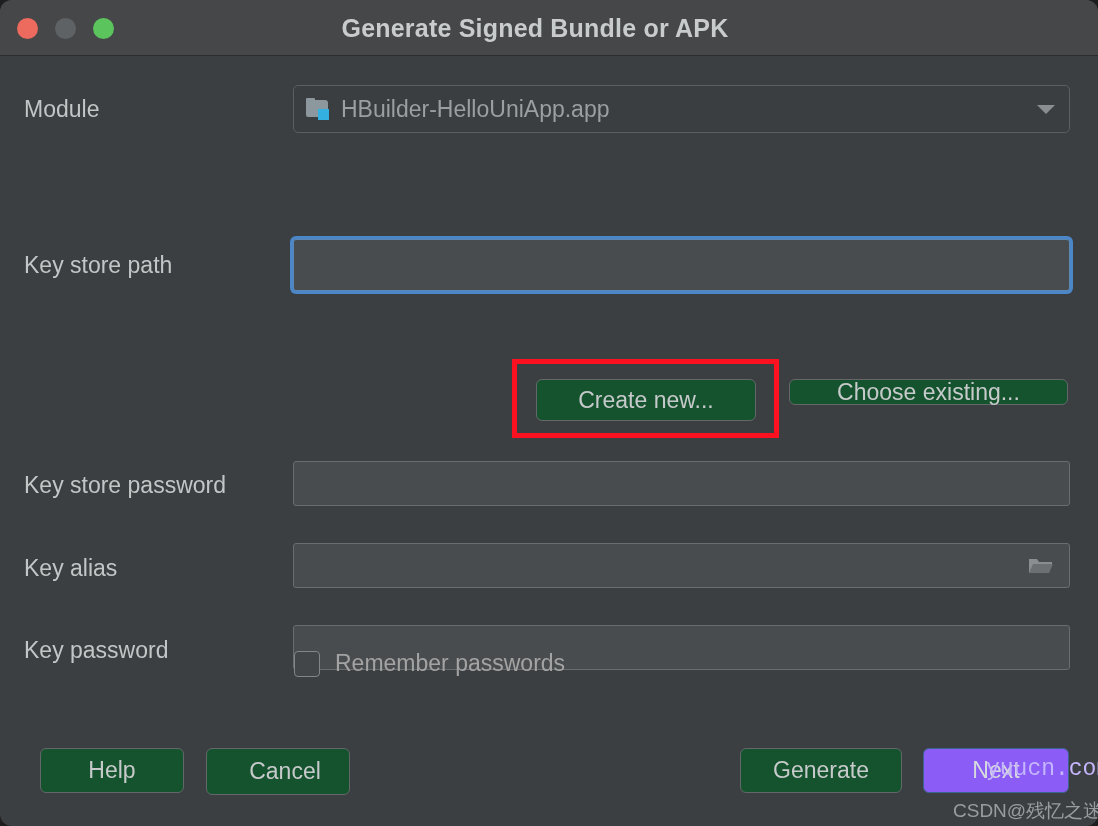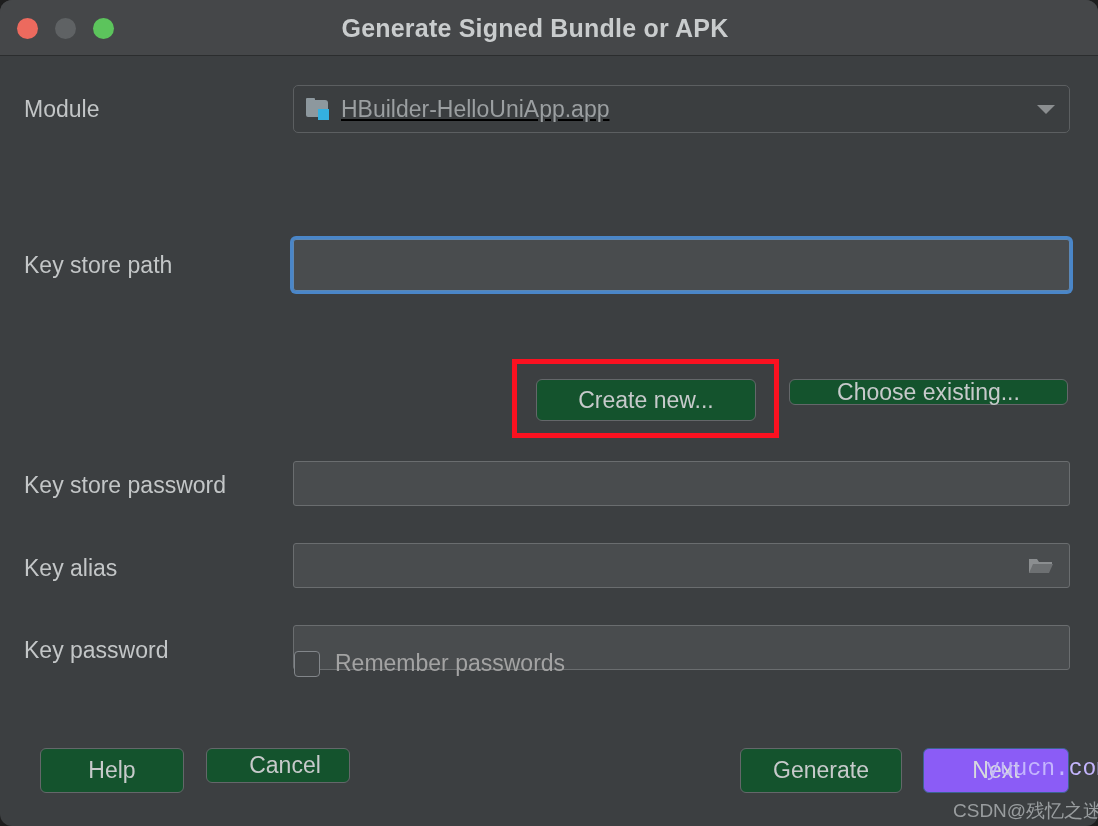--- a/index.html
+++ b/index.html
@@ -88,21 +88,20 @@
     top: 29px;
     width: 777px;
     height: 48px;
     background: #3b3e40;
     border: 1px solid #5c5f61;
     border-radius: 5px;
     box-sizing: border-box;
     display: flex;
     align-items: center;
     padding: 0 10px 0 12px;
-    text-decoration: underline;
   }
   .folder-badge-icon {
     position: relative;
     width: 26px;
     height: 22px;
     flex: 0 0 auto;
     margin-right: 9px;
   }
   .folder-badge-icon .fb-body {
     position: absolute;
@@ -290,21 +289,21 @@
 
     <div class="row-label" style="left:24px; top:581px;">Key password</div>
     <div class="field" style="left:293px; top:569px; width:777px; height:45px;"></div>
 
     <div class="checkrow">
       <div class="checkbox"></div>
       <div class="cb-label">Remember passwords</div>
     </div>
 
     <div class="btn" style="left:40px; top:692px; width:144px; height:45px;text-align:right;">Help</div>
-    <div class="btn" style="left:206px; top:692px; width:144px; height:35px;padding-left:14px;">Cancel</div>
+    <div class="btn" style="left:206px; top:692px; width:144px; height:47px;padding-left:14px;">Cancel</div>
     <div class="btn" style="left:740px; top:692px; width:162px; height:45px;">Generate</div>
     <div class="btn primary" style="left:923px; top:692px; width:146px; height:45px;">Next</div>
 
   </div>
 
   <div class="wm-red">yuucn.com</div>
   <div class="wm-gray">CSDN@残忆之迷惘</div>
 
 </div>
 

